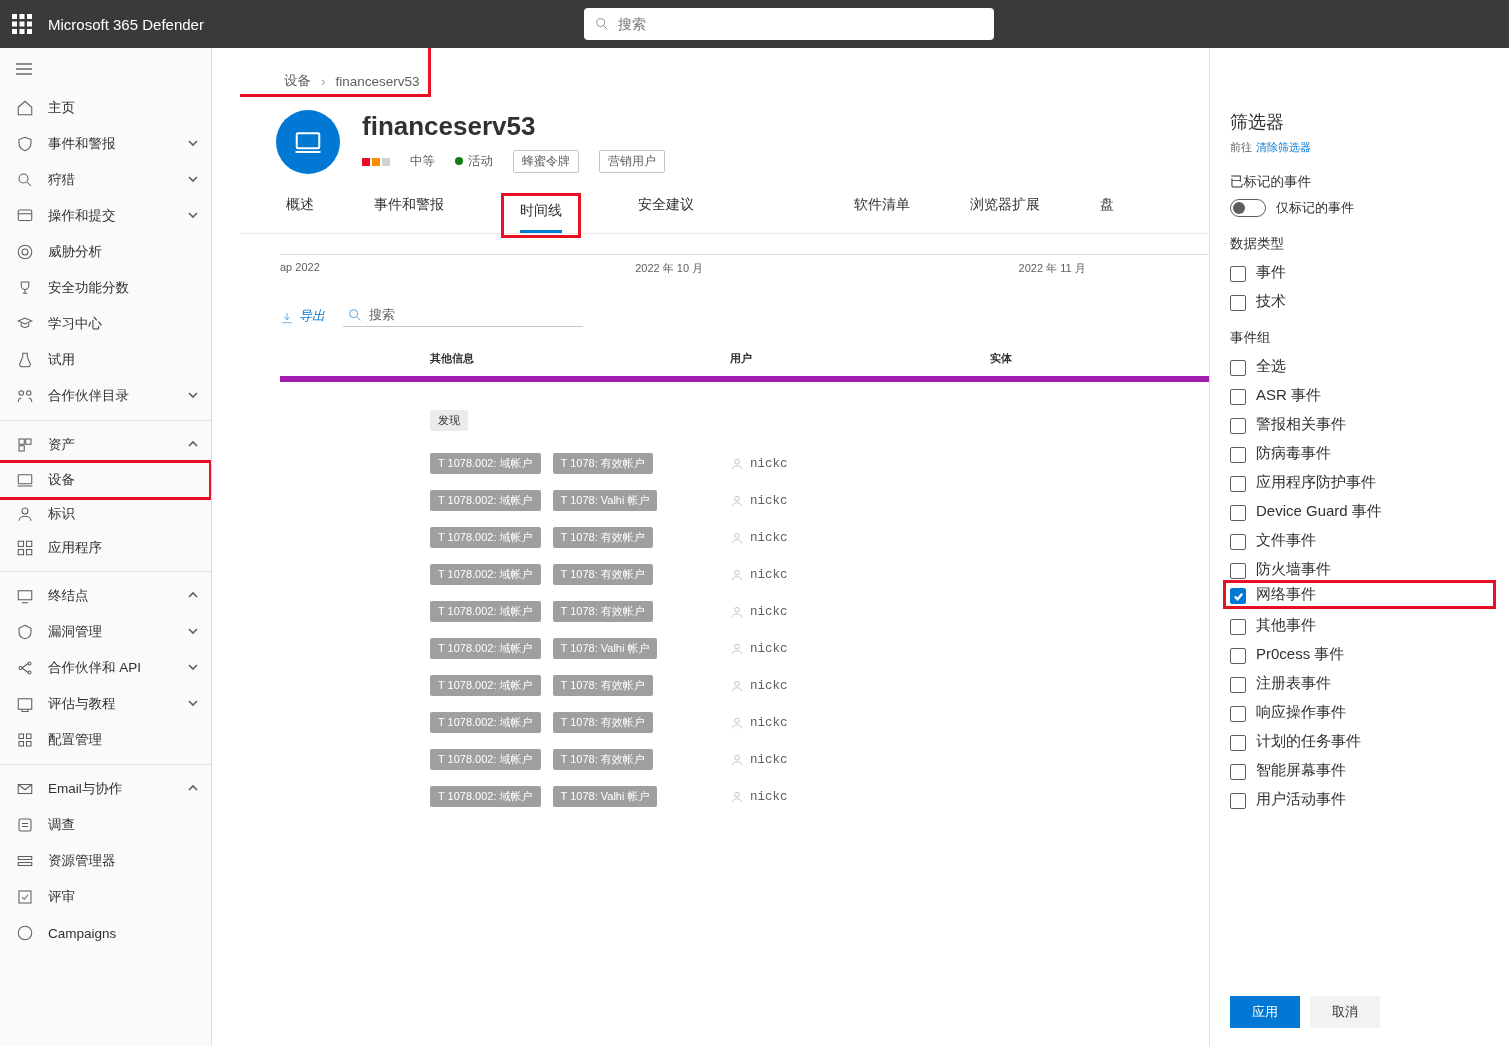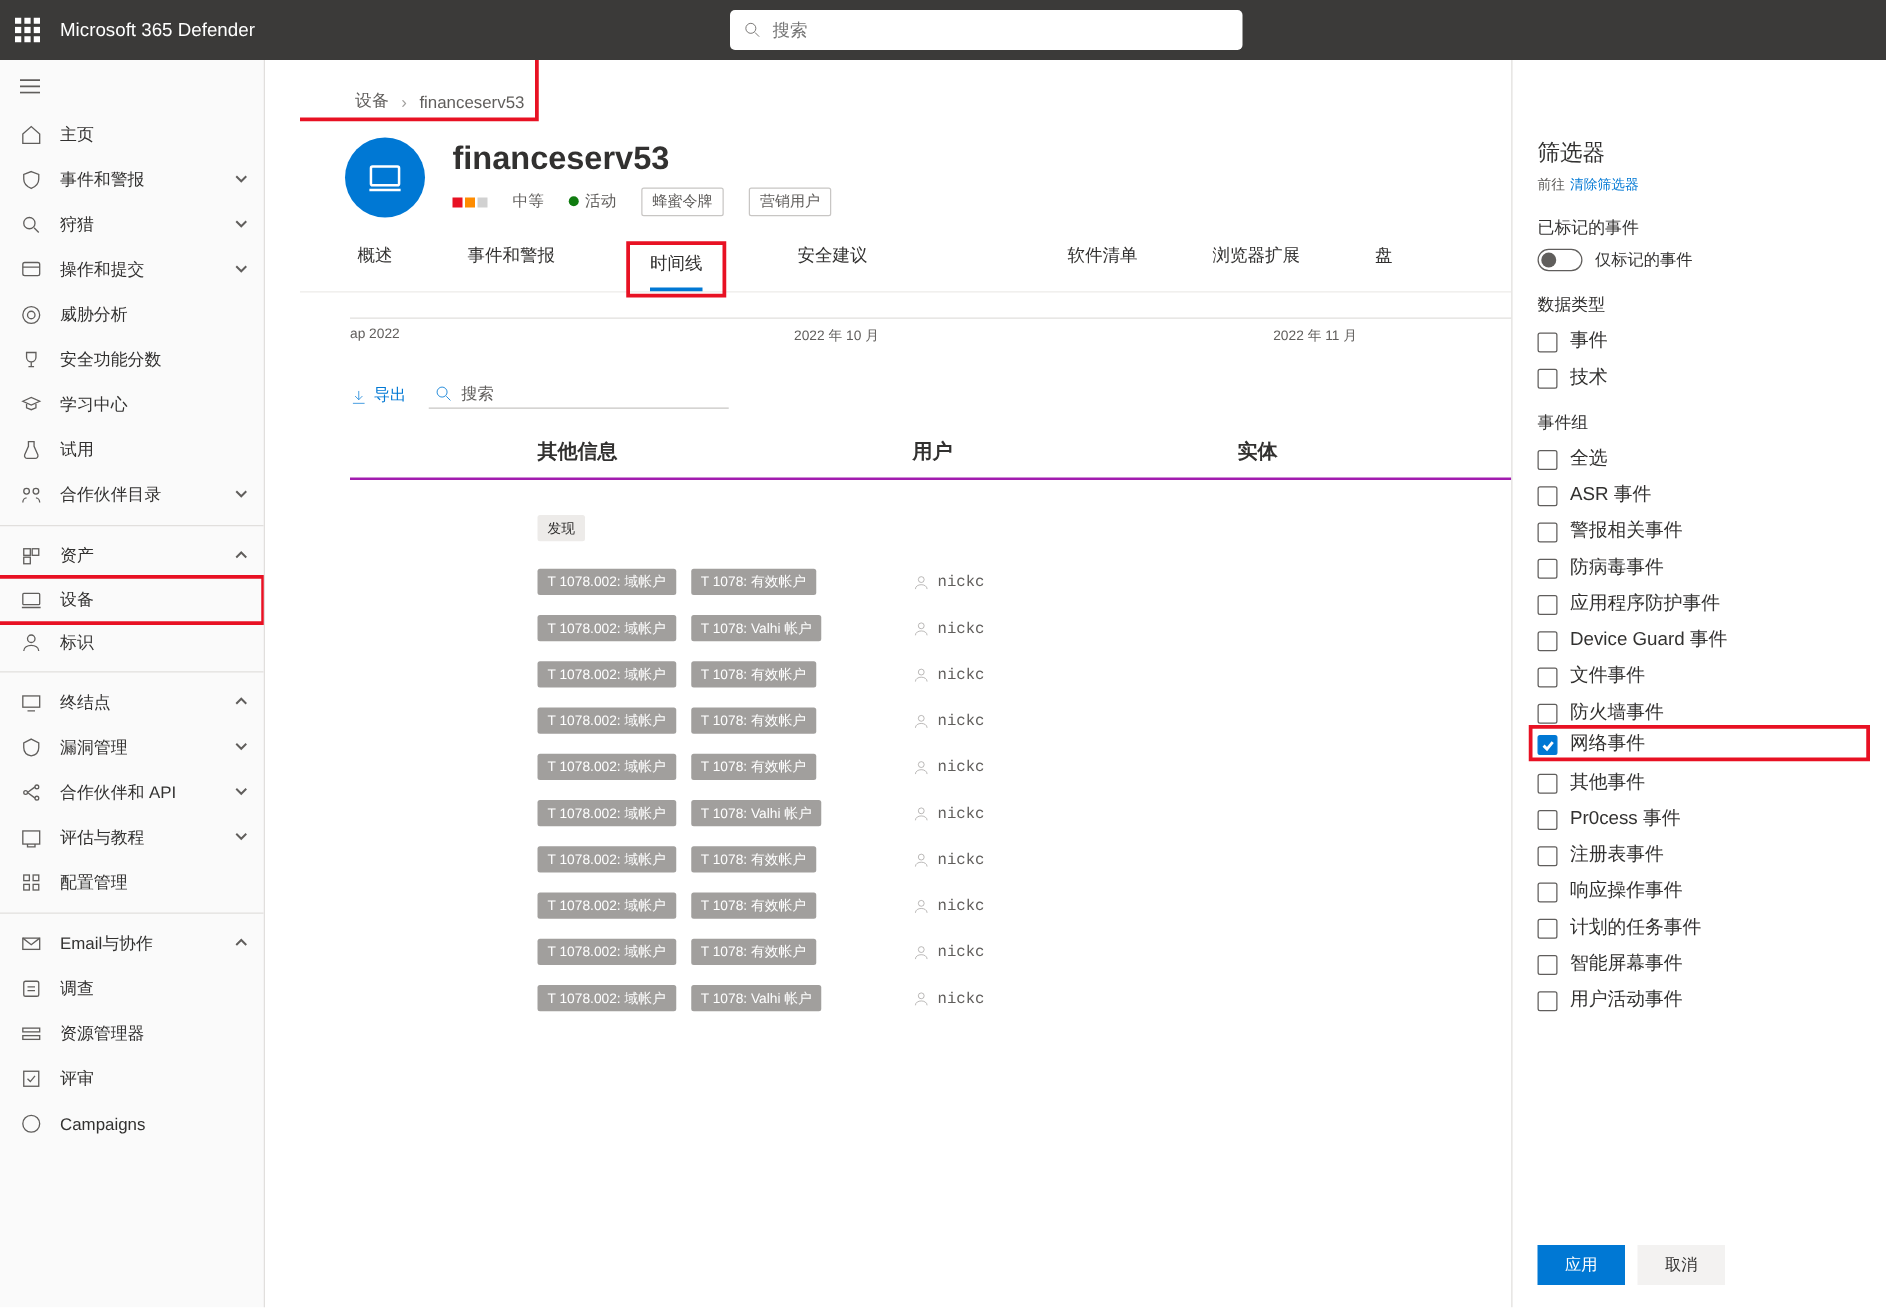--- a/index.html
+++ b/index.html
@@ -56,30 +56,30 @@
 .tab.active { border-bottom: 3px solid #0078d4; font-weight: 400; }
 .tab-box { display: inline-block; padding: 6px 16px 2px 16px; margin-bottom: -2px; }
 
 
 .timeline-axis { padding: 20px 40px 0 40px; }
 .axis-line { height: 1px; background: #e1dfdd; }
 .axis-labels { display: flex; justify-content: space-between; font-size: 11px; color: #605e5c; margin-top: 6px; }
 
 
 .toolbar { display: flex; align-items: center; padding: 28px 40px 8px 40px; gap: 18px; }
-.tool-link { color: #0078d4; font-size: 13px; display: flex; align-items: flex-end; gap: 5px; cursor: pointer; }
+.tool-link { color: #0078d4; font-size: 13px; display: flex; align-items: flex-end; gap: 5px; cursor: pointer; font-style: italic; }
 .tool-link svg { width: 14px; height: 14px; stroke: #0078d4; fill: none; }
 .search-inline { display: flex; align-items: center; border-bottom: 1px solid #c8c6c4; padding: 2px 4px; width: 240px; color: #605e5c; }
 .search-inline svg { width: 16px; height: 16px; stroke: #0078d4; fill: none; margin-right: 6px; }
 .toolbar .date { margin-left: auto; display: flex; align-items: center; gap: 6px; font-size: 13px; color: #323130; }
 .toolbar .date svg { width: 16px; height: 16px; stroke: #0078d4; fill: none; }
 
 
 .tbl { margin: 6px 40px 0 40px; }
-.tbl-head { display: flex; padding: 10px 0; border-bottom: 2px solid #a21caf; font-size: 16px; color: #323130; font-weight: 600; }
+.tbl-head { display: flex; padding: 10px 0; border-bottom: 6px solid #a21caf; font-size: 11px; color: #323130; font-weight: 600; }
 .col-info { width: 300px; margin-left: 150px; }
 .col-user { width: 260px; }
 .col-entity { flex: 1; }
 .tbl-row { display: flex; align-items: center; padding: 8px 0; font-size: 12.5px; color: #605e5c; }
 .tbl-row.first { padding: 28px 0 14px 0; }
 .mtag { background: #a19f9d; color: #fff; font-size: 11px; padding: 3px 8px; border-radius: 2px; display: inline-block; margin-right: 6px; }
 .col-info-cell { margin-left: 150px; width: 300px; display: flex; gap: 6px; flex-wrap: wrap; }
 .col-user-cell { width: 260px; display: flex; align-items: center; gap: 6px; font-family: Liberation Mono, monospace; }
 .col-user-cell svg { width: 14px; height: 14px; stroke: #a19f9d; fill: none; }
 .col-entity-cell { flex: 1; color: #a19f9d; text-align: right; padding-right: 4px; }
@@ -255,20 +255,31 @@
   </div>
   <div class="nav-sub">
       <span style="margin-left:-32px; margin-right:14px; display:flex;">
         <svg width="18" height="18" viewBox="0 0 24 24" stroke="#605e5c" fill="none" stroke-width="1.4">
           <circle cx="12" cy="8" r="4"></circle>
           <path d="M4 21c0-4 4-6 8-6s8 2 8 6"></path>
         </svg>
       </span>
       <span>标识</span>
     </div>
+  <div class="nav-sub">
+      <span style="margin-left:-32px; margin-right:14px; display:flex;">
+        <svg width="18" height="18" viewBox="0 0 24 24" stroke="#605e5c" fill="none" stroke-width="1.4">
+          <rect x="3" y="3" width="7" height="7"></rect>
+          <rect x="14" y="3" width="7" height="7"></rect>
+          <rect x="3" y="14" width="7" height="7"></rect>
+          <rect x="14" y="14" width="7" height="7"></rect>
+        </svg>
+      </span>
+      <span>应用程序</span>
+    </div>
   <div class="nav-divider"></div>
   <div class="nav-item">
       <span class="icon">
         <svg viewBox="0 0 24 24">
           <rect x="3" y="5" width="18" height="12"></rect>
           <line x1="8" y1="21" x2="16" y2="21"></line>
         </svg>
       </span>
       <span>终结点</span>
       <span class="chev"><svg viewBox="0 0 12 12">

